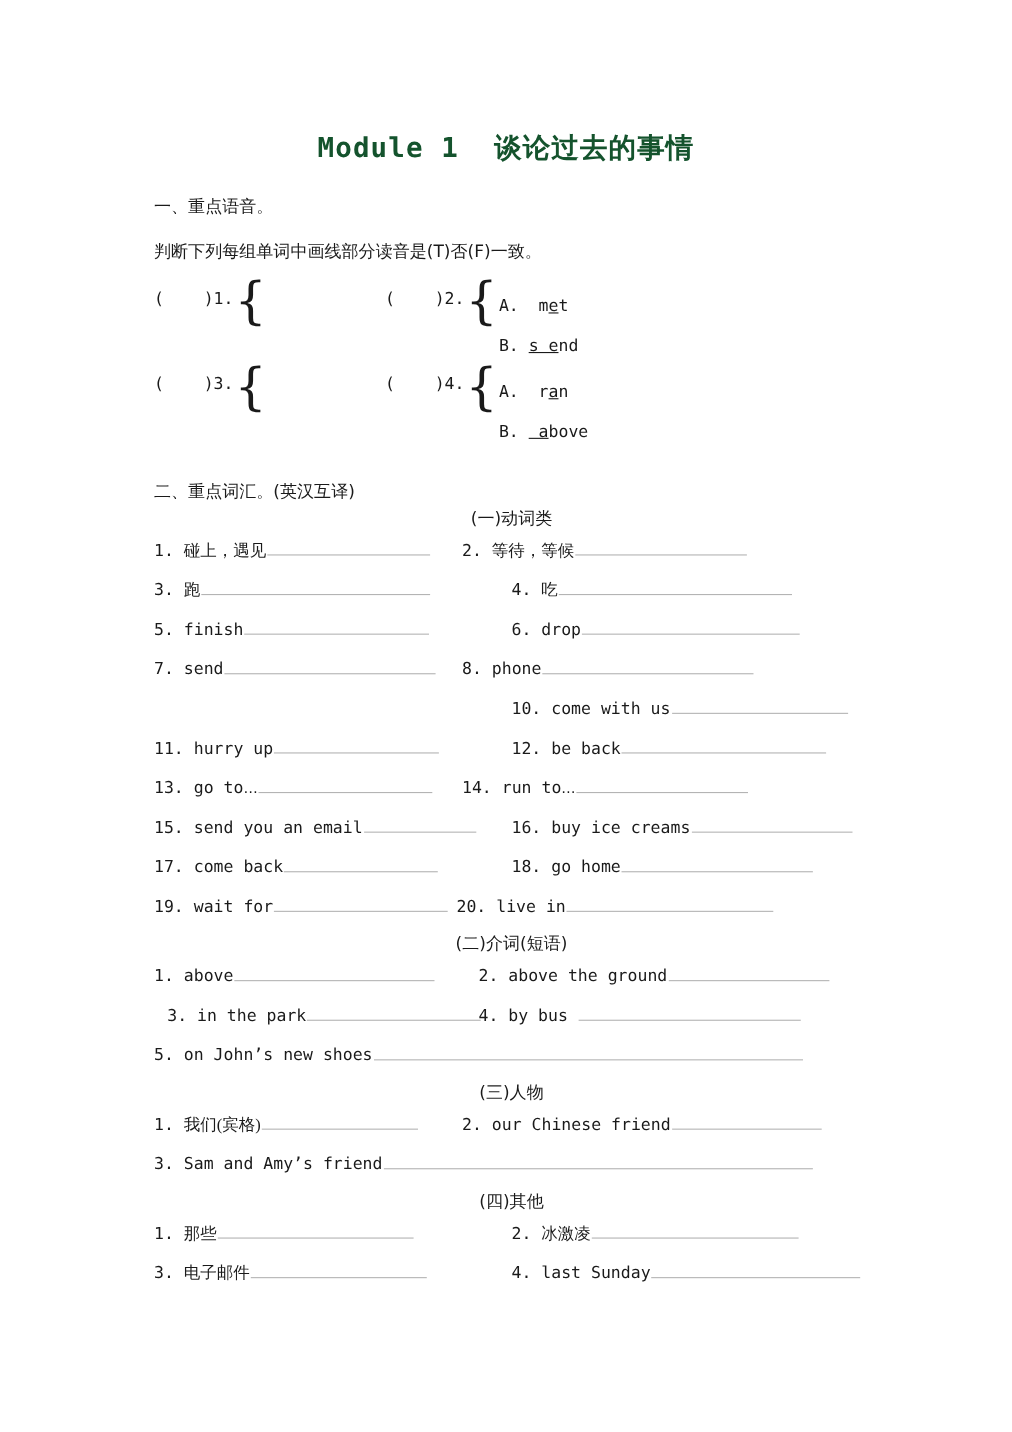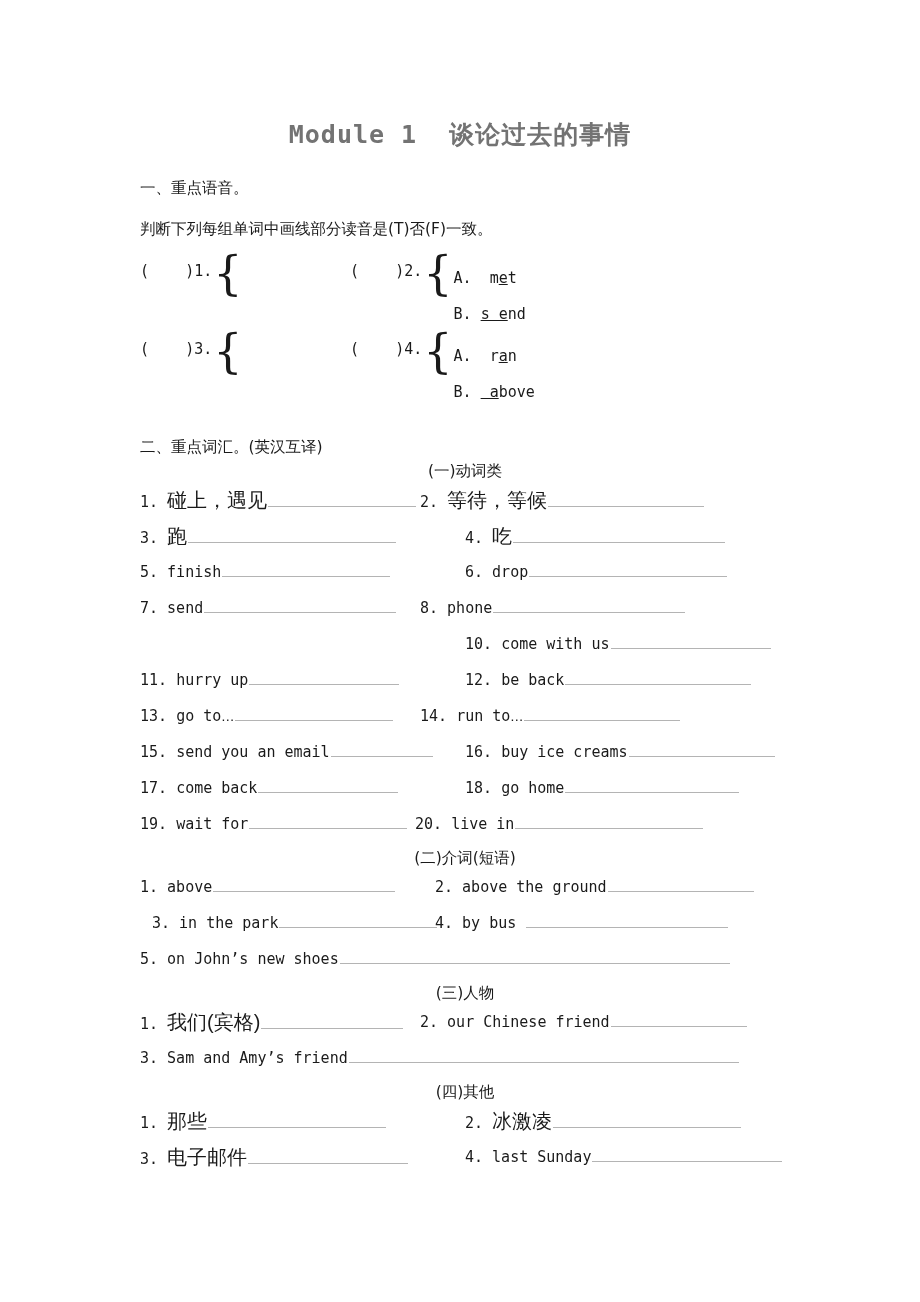--- a/index.html
+++ b/index.html
@@ -24,21 +24,21 @@
   .content {
     position: absolute;
     left: 140px;
     top: 0;
     width: 640px;
   }
 
   
   .doc-title {
     text-align: center;
-    color: #737373;
+    color: #14532d;
     font-family: "DejaVu Sans Mono", "Liberation Mono", monospace;
     font-size: 25px;
     font-weight: bold;
     letter-spacing: 1px;
     margin-top: 118px;
     margin-bottom: 0;
     white-space: pre;
   }
 
   
@@ -127,22 +127,22 @@
     top: 0;
     white-space: nowrap;
     font-size: 15px;
     line-height: 24px;
   }
   .vlabel {
     font-family: "DejaVu Sans Mono", "Liberation Mono", monospace;
     font-size: 15px;
   }
   .vlabel.cjk {
-    font-family: Liberation Sans, sans-serif;
-    font-size: 20px;
+    font-family: Liberation Serif, serif;
+    font-size: 15px;
   }
   .blank {
     display: inline-block;
     border-bottom: 1px solid #b4b4b4;
     height: 15px;
     vertical-align: baseline;
     margin-left: 1px;
   }
   .ell {
     font-family: "DejaVu Sans", "Liberation Sans", sans-serif;

